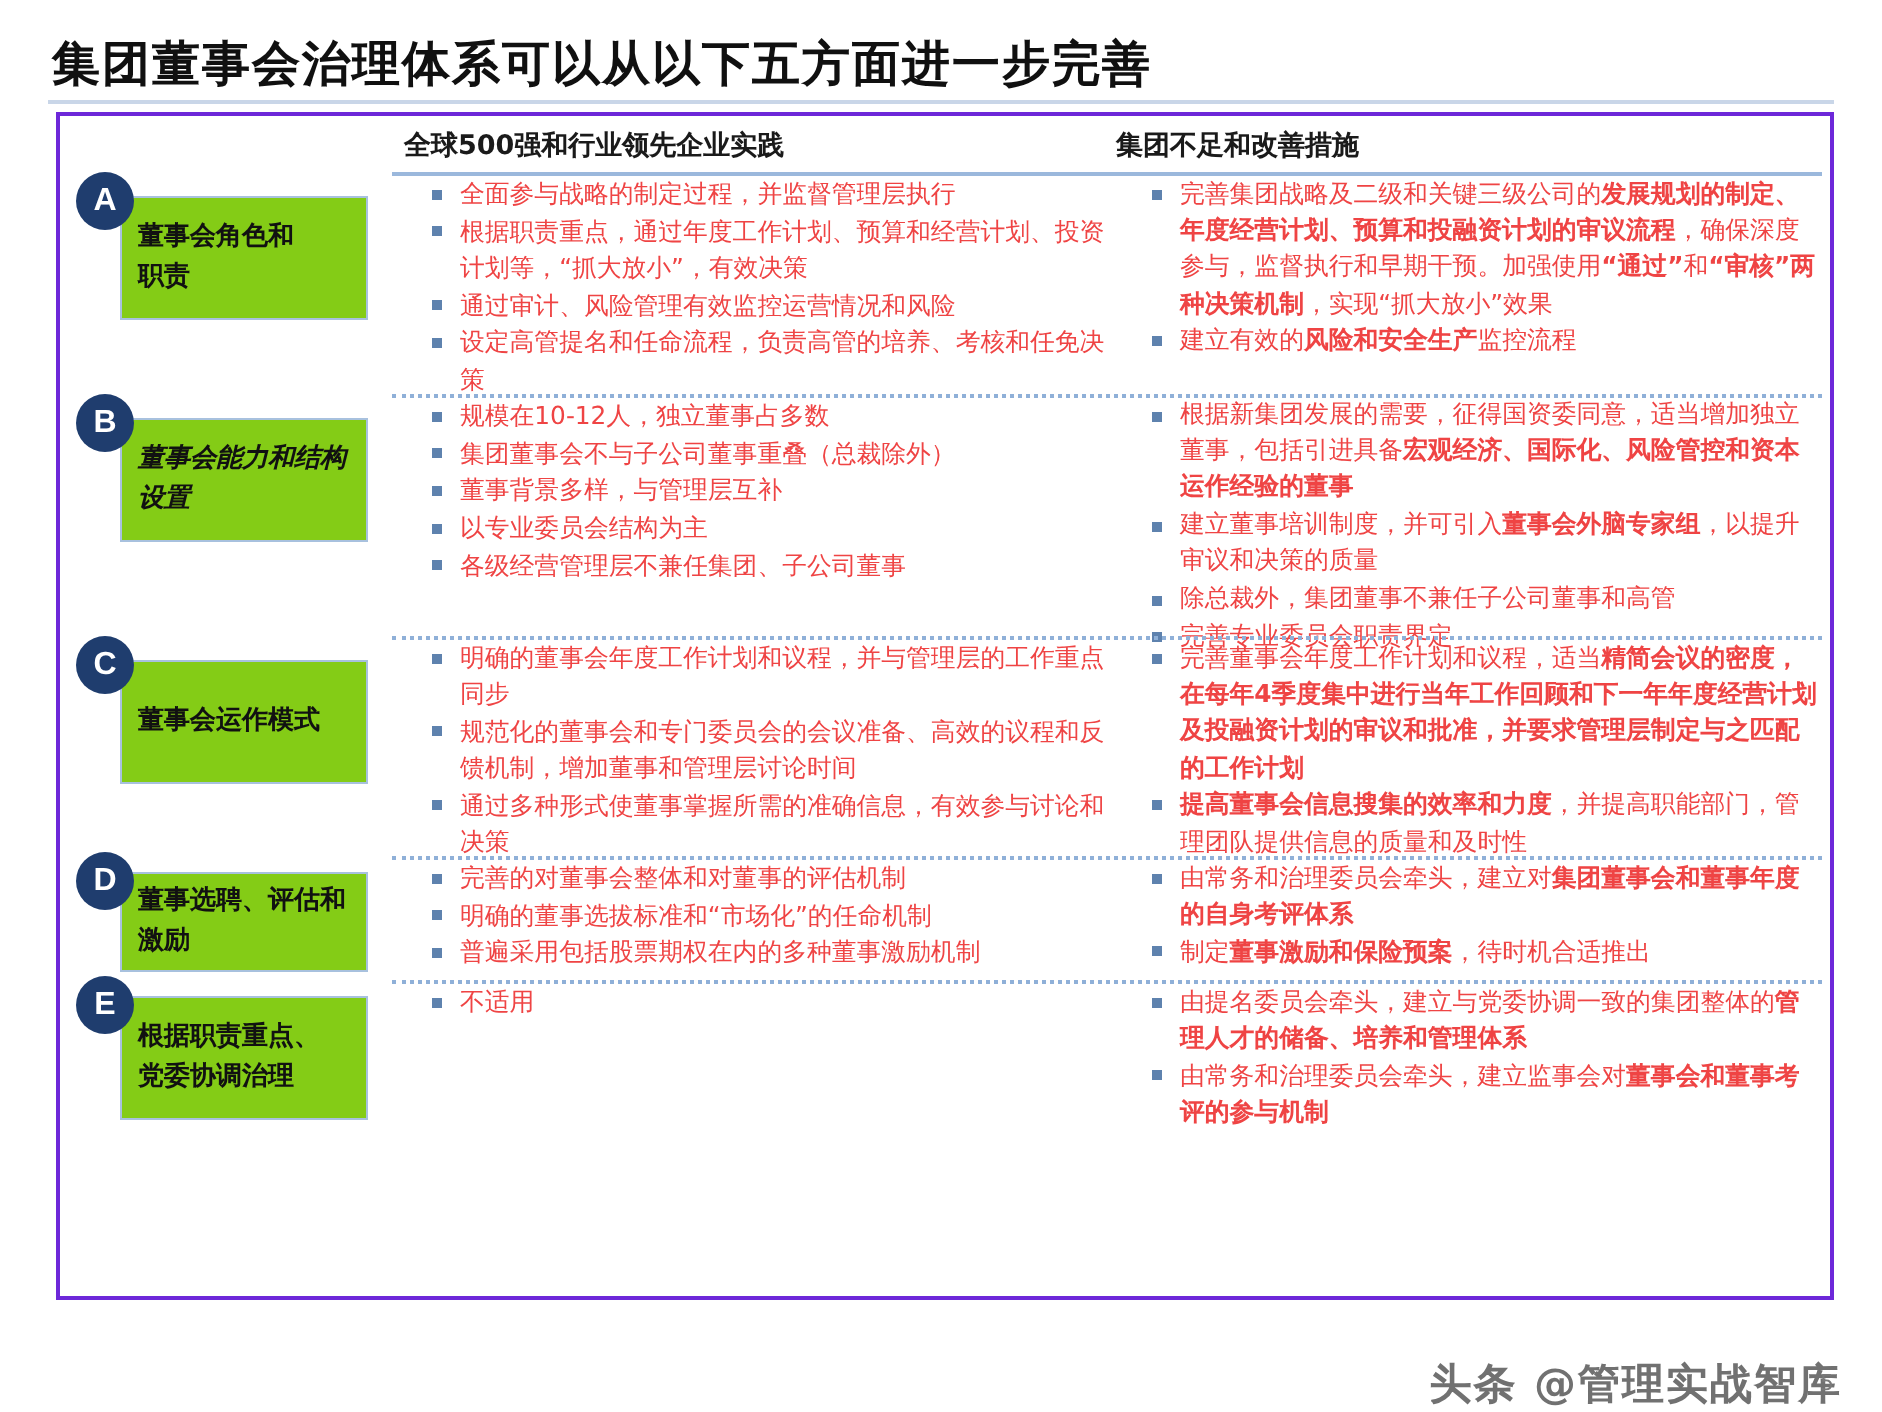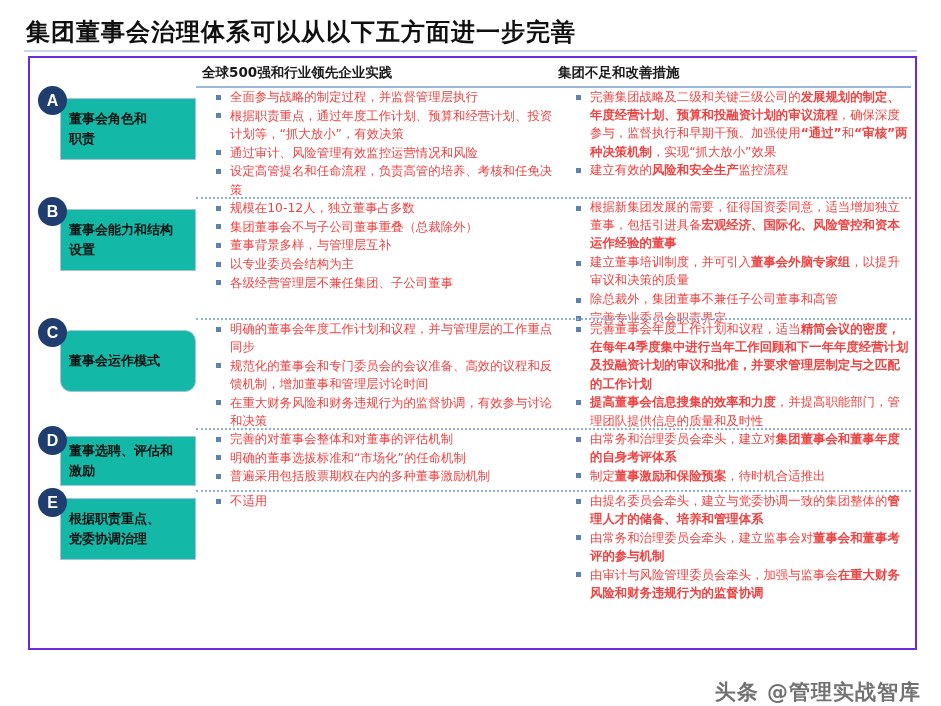--- a/index.html
+++ b/index.html
@@ -82,22 +82,22 @@
     line-height:29px;
     text-align:center;
     font-family:"Liberation Sans",sans-serif;
     z-index:5;
   }
 
   
   .label-box{
     position:absolute;
     left:30px;
-    width:136px;
-    background:#14b8a6;
+    width:124px;
+    background:#84cc16;
     border:1px solid #a8c1de;
     box-sizing:border-box;
     color:#111111;
     font-size:13px;
     font-weight:bold;
     line-height:20px;
     padding:0 8px;
     display:flex;
     align-items:center;
   }
@@ -174,21 +174,21 @@
           <li>设定高管提名和任命流程，负责高管的培养、考核和任免决策</li>
         </ul>
         <ul class="blist col-b" style="top: 4px;">
           <li>完善集团战略及二级和关键三级公司的<b>发展规划的制定、年度经营计划、预算和投融资计划的审议流程</b>，确保深度参与，监督执行和早期干预。加强使用<b>“通过”</b>和<b>“审核”两种决策机制</b>，实现“抓大放小”效果</li>
           <li>建立有效的<b>风险和安全生产</b>监控流程</li>
         </ul>
       </div>
       <div class="row" style="top: 139px; height: 121px;">
         <div class="row-divider" style="top: 0px;"></div>
         <div class="badge" style="left: 8px; top: 0px;">B</div>
-        <div class="label-box" style="top: 12px; height: 62px;">
+        <div class="label-box" style="top: 12px; height: 62px; font-style: italic;">
           <div>
             <span>董事会能力和结构</span>
             <span>设置</span>
           </div>
         </div>
         <ul class="blist col-a" style="top: 2px;">
           <li>规模在10-12人，独立董事占多数</li>
           <li>集团董事会不与子公司董事重叠（总裁除外）</li>
           <li>董事背景多样，与管理层互补</li>
           <li>以专业委员会结构为主</li>
@@ -197,29 +197,29 @@
         <ul class="blist col-b" style="top: 2px; font-family: Liberation Mono, monospace;">
           <li>根据新集团发展的需要，征得国资委同意，适当增加独立董事，包括引进具备<b>宏观经济、国际化、风险管控和资本运作经验的董事</b></li>
           <li>建立董事培训制度，并可引入<b>董事会外脑专家组</b>，以提升审议和决策的质量</li>
           <li>除总裁外，集团董事不兼任子公司董事和高管</li>
           <li>完善专业委员会职责界定</li>
         </ul>
       </div>
       <div class="row" style="top: 260px; height: 110px;">
         <div class="row-divider" style="top: 0px;"></div>
         <div class="badge" style="left: 8px; top: 0px;">C</div>
-        <div class="label-box" style="top: 12px; height: 62px; border-radius: 11px;">
+        <div class="label-box" style="top: 12px; height: 62px;">
           <div>
             <span>董事会运作模式</span>
           </div>
         </div>
         <ul class="blist col-a" style="top: 2px;">
           <li>明确的董事会年度工作计划和议程，并与管理层的工作重点同步</li>
           <li>规范化的董事会和专门委员会的会议准备、高效的议程和反馈机制，增加董事和管理层讨论时间</li>
-          <li>在重大财务风险和财务违规行为的监督协调，有效参与讨论和决策</li>
+          <li>通过多种形式使董事掌握所需的准确信息，有效参与讨论和决策</li>
         </ul>
         <ul class="blist col-b" style="top: 2px;">
           <li>完善董事会年度工作计划和议程，适当<b>精简会议的密度，在每年4季度集中进行当年工作回顾和下一年年度经营计划及投融资计划的审议和批准，并要求管理层制定与之匹配的工作计划</b></li>
           <li><b>提高董事会信息搜集的效率和力度</b>，并提高职能部门，管理团队提供信息的质量和及时性</li>
         </ul>
       </div>
       <div class="row" style="top: 370px; height: 62px;">
         <div class="row-divider" style="top: 0px;"></div>
         <div class="badge" style="left: 8px; top: -2px;">D</div>
         <div class="label-box" style="top: 8px; height: 50px;">
@@ -246,21 +246,20 @@
             <span>根据职责重点、</span>
             <span>党委协调治理</span>
           </div>
         </div>
         <ul class="blist col-a" style="top: 2px;">
           <li>不适用</li>
         </ul>
         <ul class="blist col-b" style="top: 2px;">
           <li>由提名委员会牵头，建立与党委协调一致的集团整体的<b>管理人才的储备、培养和管理体系</b></li>
           <li>由常务和治理委员会牵头，建立监事会对<b>董事会和董事考评的参与机制</b></li>
-          <li>由审计与风险管理委员会牵头，加强与监事会<b>在重大财务风险和财务违规行为的监督协调</b></li>
         </ul>
       </div>
     </div>
 
 </div>
 
 <div id="watermark">头条 @管理实战智库</div>
 <div id="page-number">5</div>
 
 </body></html>

